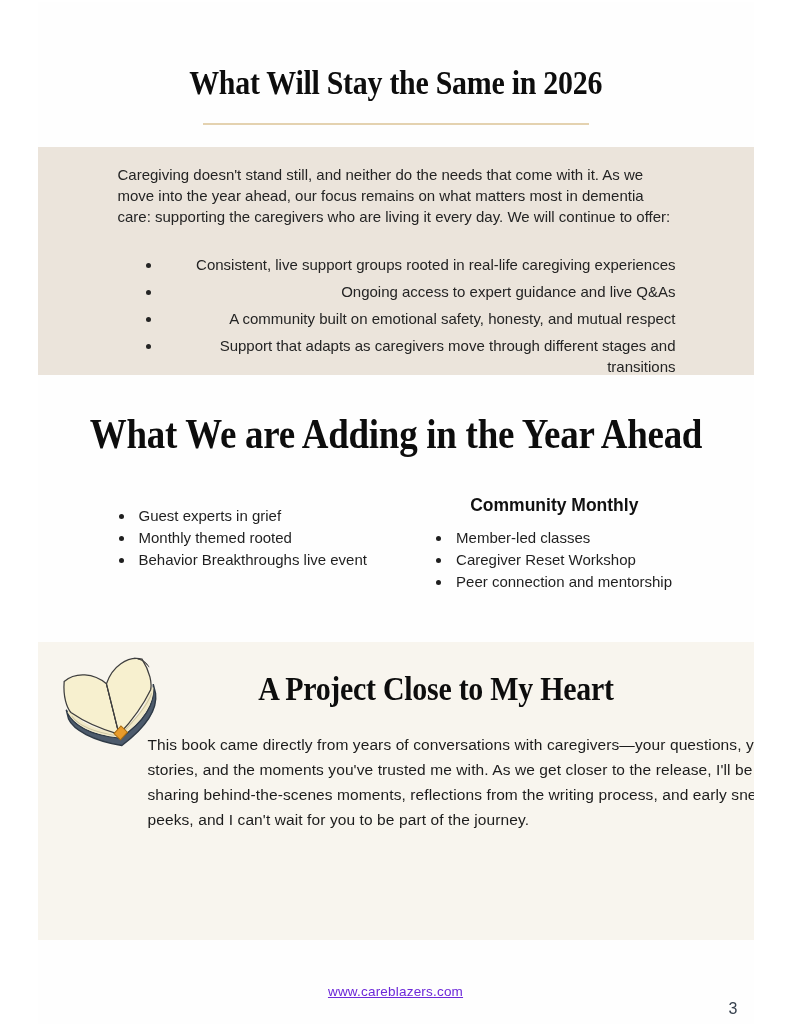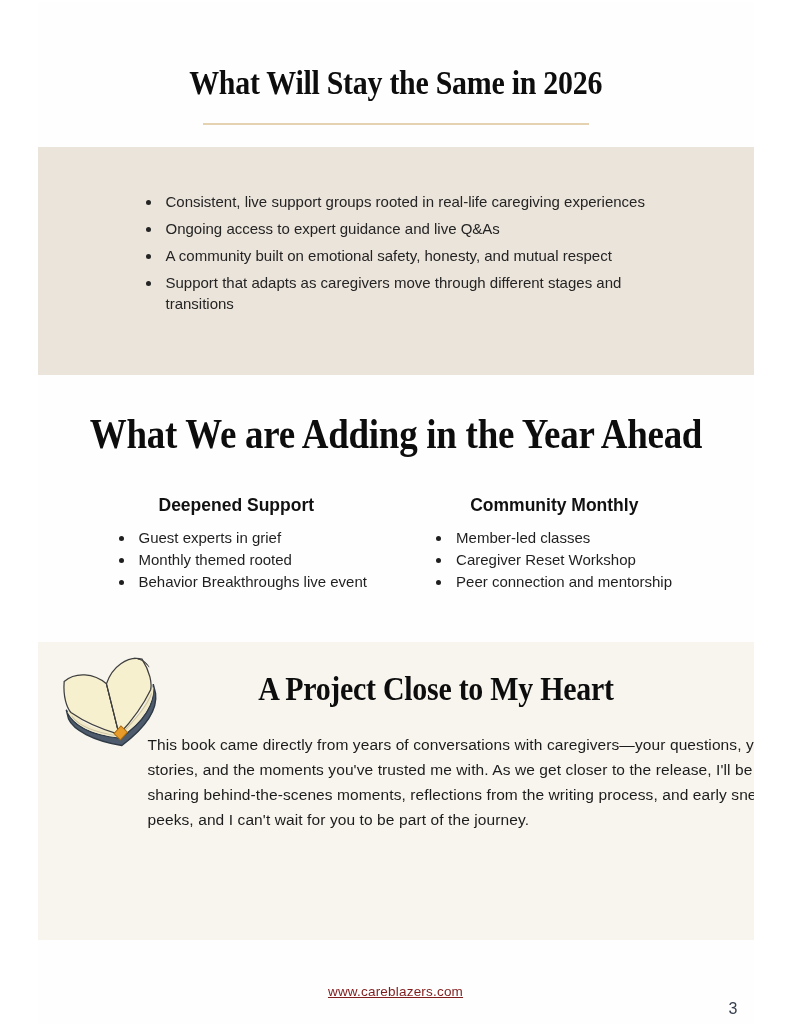--- a/index.html
+++ b/index.html
@@ -44,20 +44,21 @@
   }
   .beige-band p.intro {
     margin: 0;
     font-size: 15px;
     line-height: 21px;
     color: #242424;
   }
   ul.bullets {
     margin: 27px 0 0 0;
     padding-left: 44px;
+    text-align: right;
   }
   ul.bullets li {
     font-size: 15px;
     line-height: 21px;
     margin-bottom: 6px;
     color: #242424;
     padding-left: 4px;
   }
   
   .adding h2.serif-title { margin-top: 39px; font-size: 42px; line-height: 40px; }
@@ -106,21 +107,21 @@
     line-height: 25px;
     color: #1c1c1c;
     letter-spacing: 0.1px;
   }
   .cream-band p.p1 { margin-top: 26px; }
   .cream-band p.p2 { margin-top: 23px; }
   
   .footer { position: relative; margin-top: 42px; text-align: center; }
   .footer a {
     font-size: 13.5px;
-    color: #7f1d1d;
+    color: #6d28d9;
     text-decoration: underline;
     letter-spacing: 0.2px;
   }
   .page-number {
     position: absolute;
     right: 16px; bottom: 8px;
     font-size: 16px;
     color: #38424f;
   }
 </style>
@@ -130,35 +131,35 @@
 <div class="page">
 
   <header>
     <h1 class="serif-title">
       <span class="condense">What Will Stay the Same in 2026</span>
     </h1>
     <div class="divider"></div>
   </header>
 
   <section class="beige-band">
+    <p class="intro">Caregiving doesn't stand still, and neither do the needs that come with it. As we move into the year ahead, our focus remains on what matters most in dementia care: supporting the caregivers who are living it every day. We will continue to offer:</p>
     <ul class="bullets">
       <li>Consistent, live support groups rooted in real-life caregiving experiences</li>
       <li>Ongoing access to expert guidance and live Q&amp;As</li>
       <li>A community built on emotional safety, honesty, and mutual respect</li>
       <li>Support that adapts as caregivers move through different stages and transitions</li>
     </ul>
   </section>
 
   <section class="adding">
     <h2 class="serif-title">
       <span class="condense">What We are Adding in the Year Ahead</span>
     </h2>
     <div class="columns">
       <div class="col col-left">
-        <h3>Deepened Support</h3>
         <ul>
           <li>Guest experts in grief</li>
           <li>Monthly themed rooted</li>
           <li>Behavior Breakthroughs live event</li>
         </ul>
       </div>
       <div class="col col-right">
         <h3>Community Monthly</h3>
         <ul>
           <li>Member-led classes</li>

